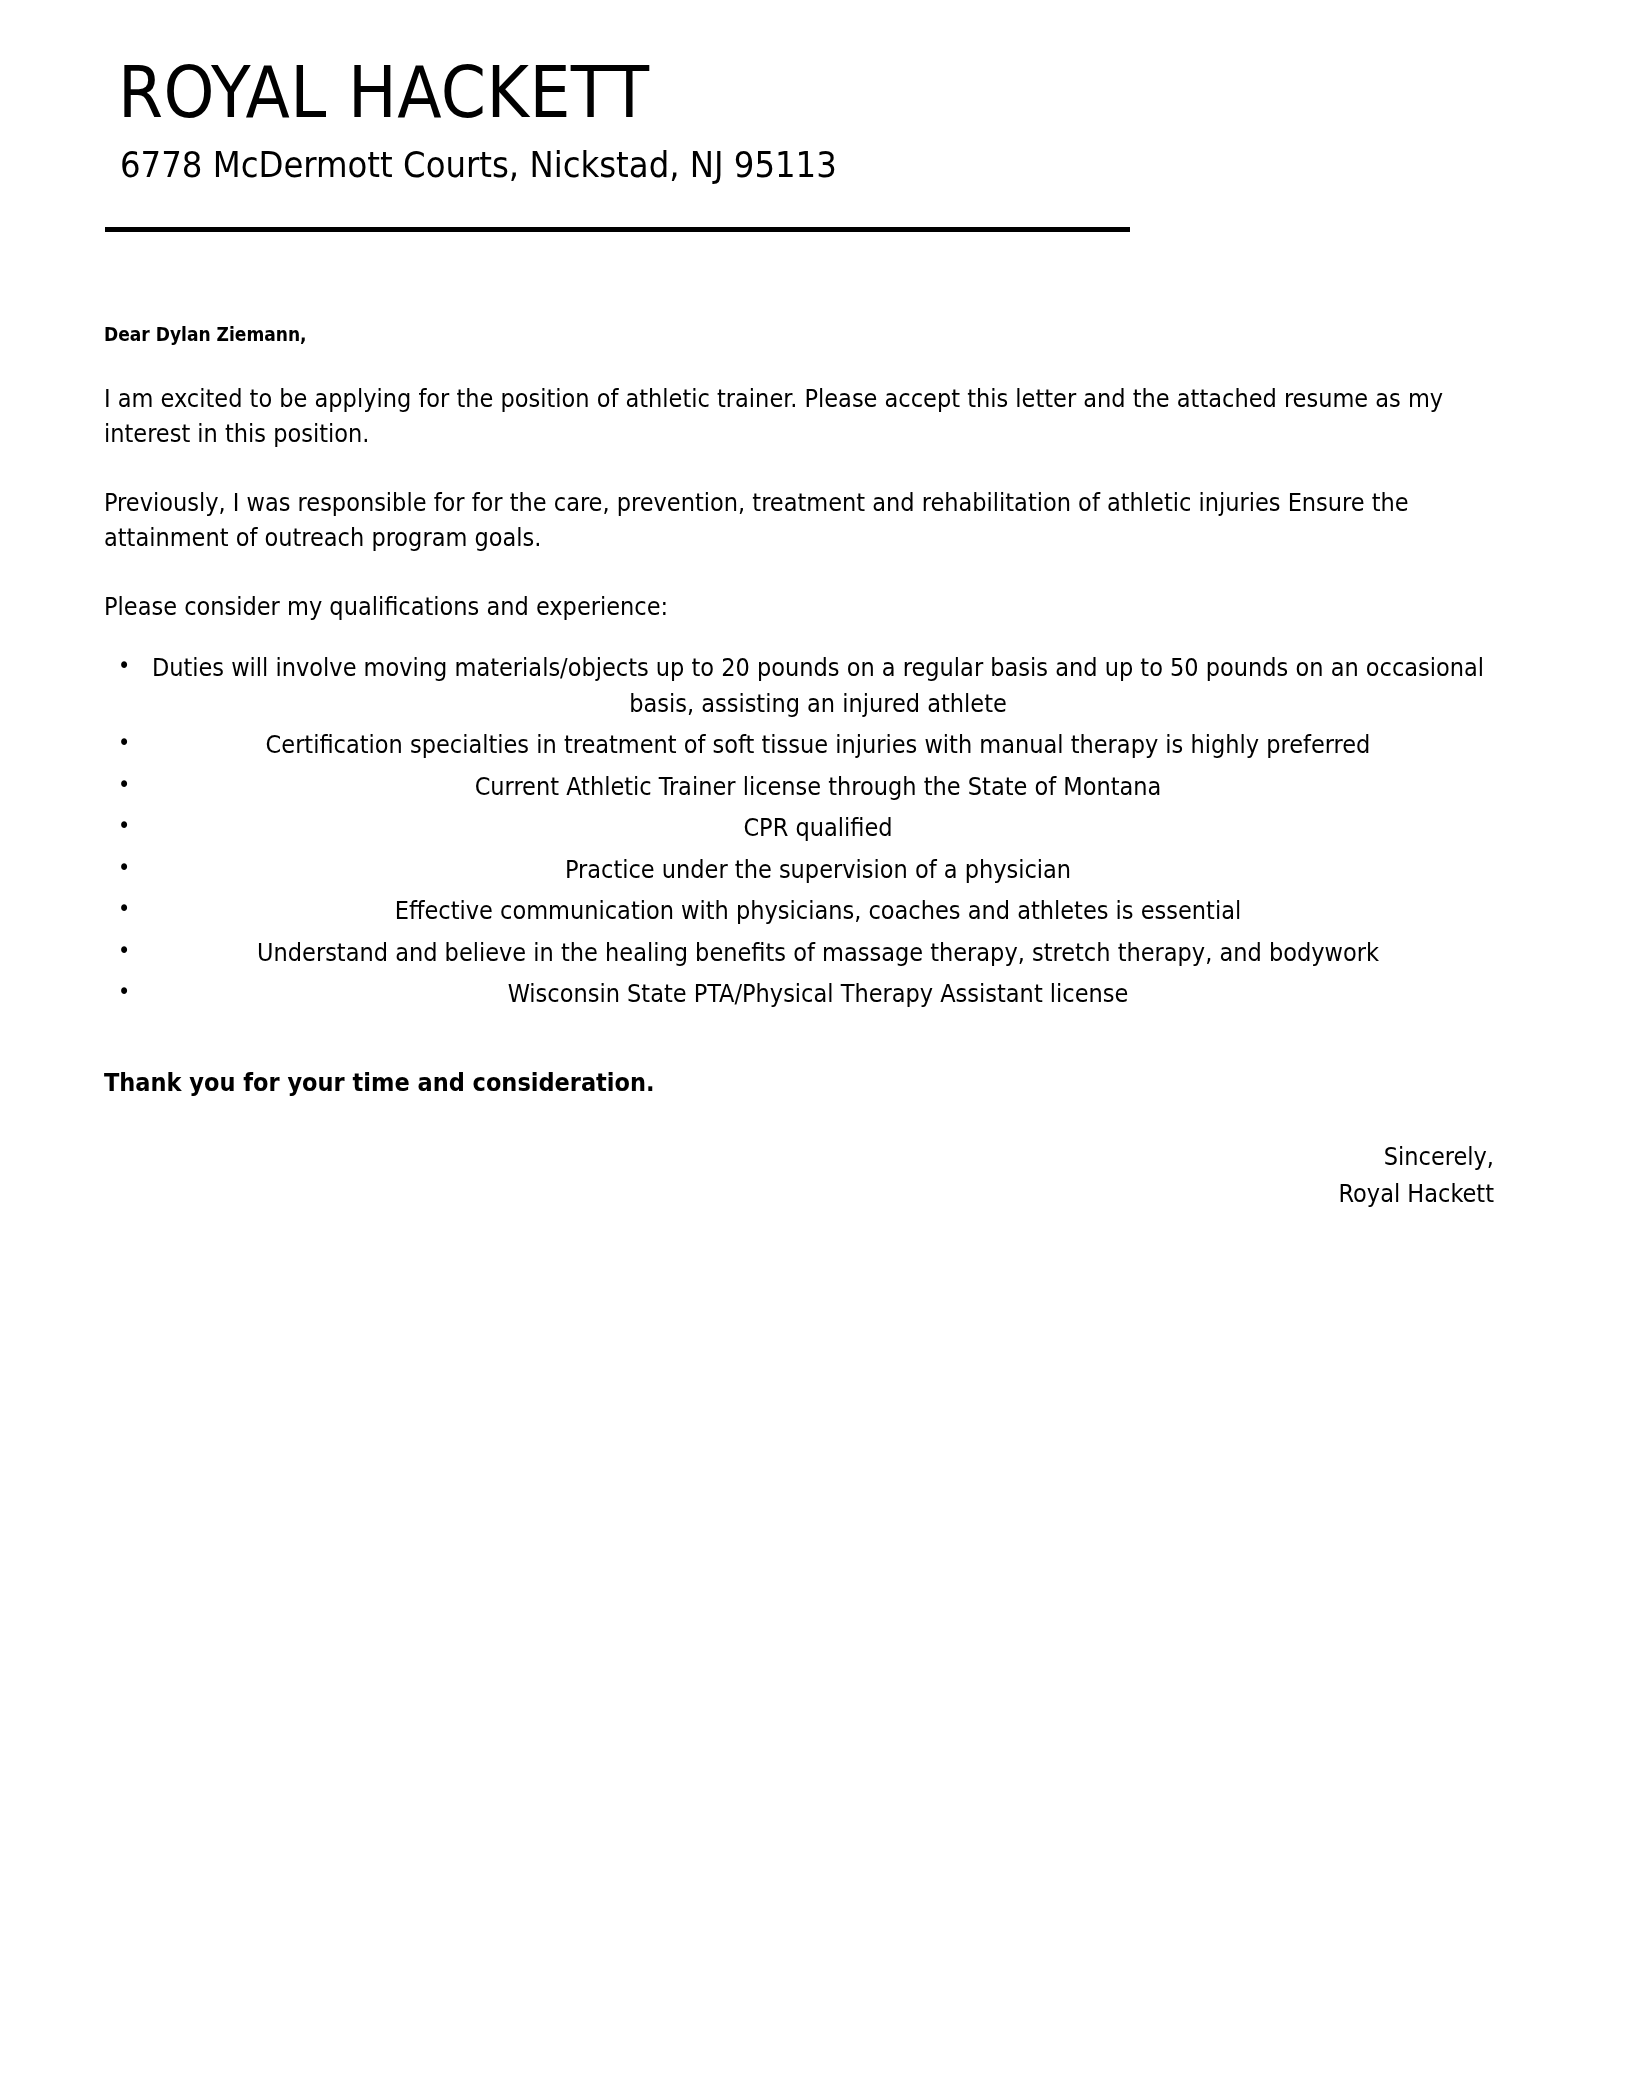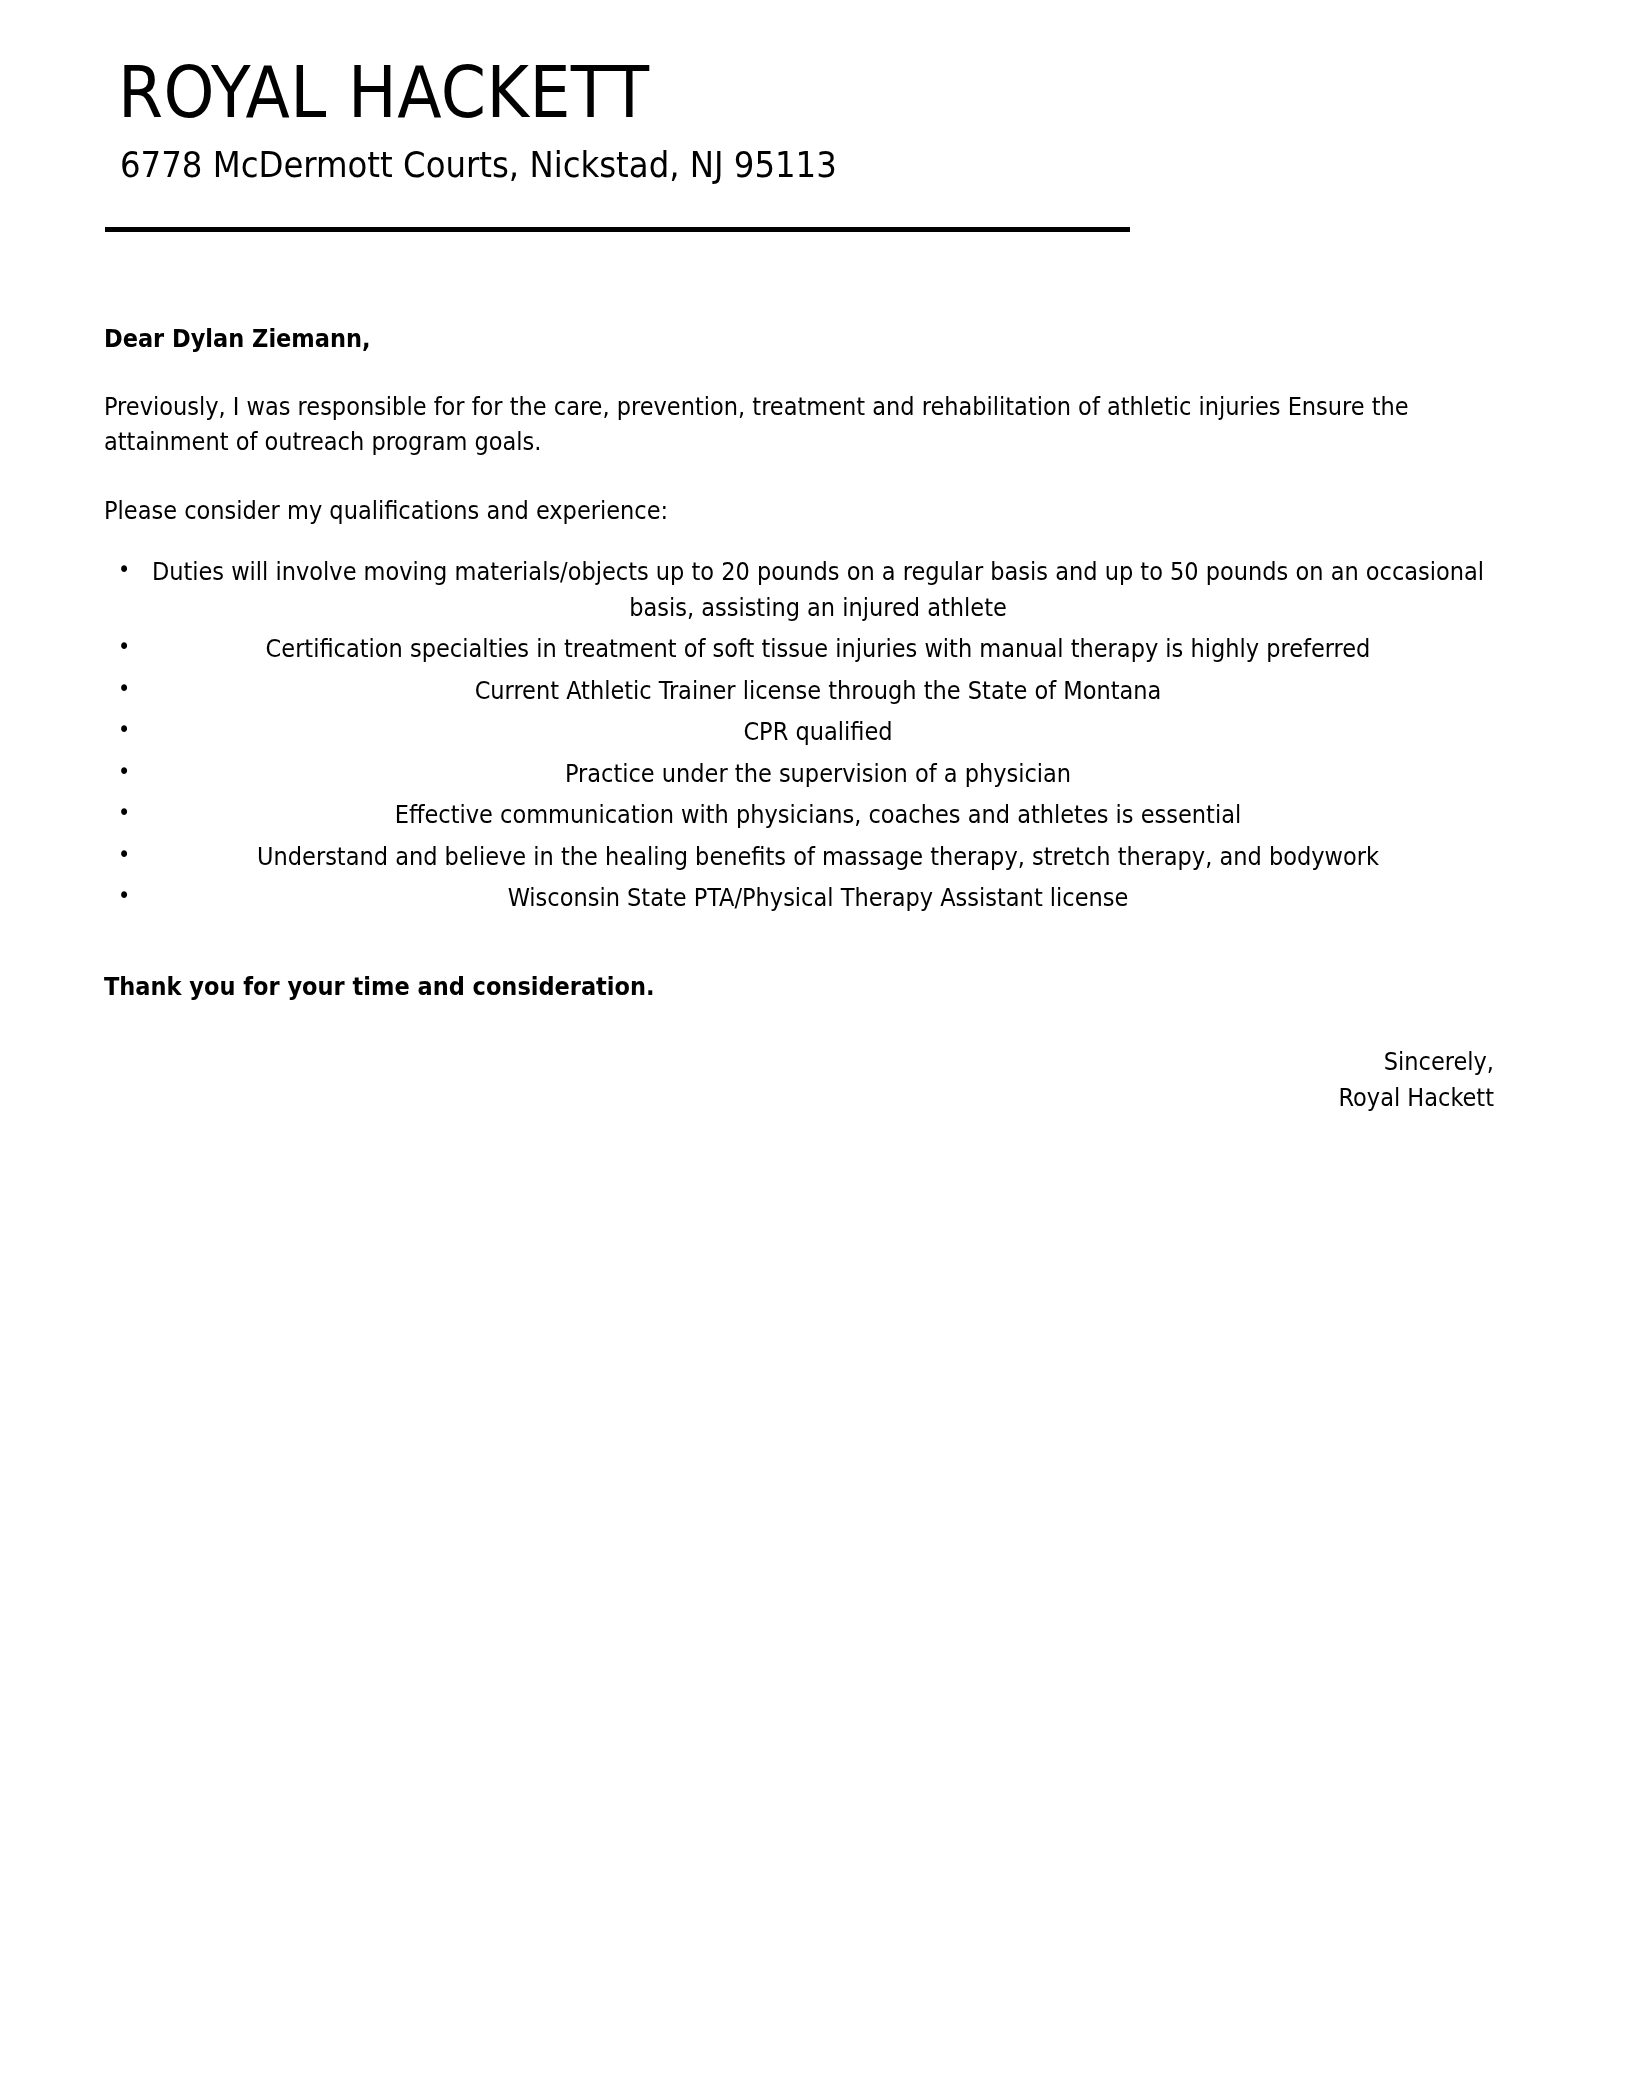--- a/index.html
+++ b/index.html
@@ -53,21 +53,21 @@
     margin: 40px 0 0 105px;
     width: 1025px;
   }
 
   
   .body-block {
     margin: 0 0 0 104px;
     width: 1390px;
   }
   .salutation {
-    font-size: 25px;
+    font-size: 19px;
     font-weight: 700;
     line-height: 1.35;
     margin: 90px 0 0 0;
   }
   p.para {
     font-size: 25px;
     font-weight: 400;
     line-height: 1.42;
     margin: 33px 0 0 0;
     text-align: left;
@@ -120,20 +120,21 @@
     <header class="letterhead">
       <h1 class="name-title">ROYAL HACKETT</h1>
       <div class="address-line">6778 McDermott Courts, Nickstad, NJ 95113</div>
       <div class="rule"></div>
     </header>
 
     <section class="body-block">
 
       <div class="salutation">Dear Dylan Ziemann,</div>
 
+      <p class="para">I am excited to be applying for the position of athletic trainer. Please accept this letter and the attached resume as my interest in this position.</p>
 
       <p class="para">Previously, I was responsible for for the care, prevention, treatment and rehabilitation of athletic injuries Ensure the attainment of outreach program goals.</p>
 
       <p class="para">Please consider my qualifications and experience:</p>
 
       <ul class="quals">
         <li>Duties will involve moving materials/objects up to 20 pounds on a regular basis and up to 50 pounds on an occasional basis, assisting an injured athlete</li>
         <li>Certification specialties in treatment of soft tissue injuries with manual therapy is highly preferred</li>
         <li>Current Athletic Trainer license through the State of Montana</li>
         <li>CPR qualified</li>

